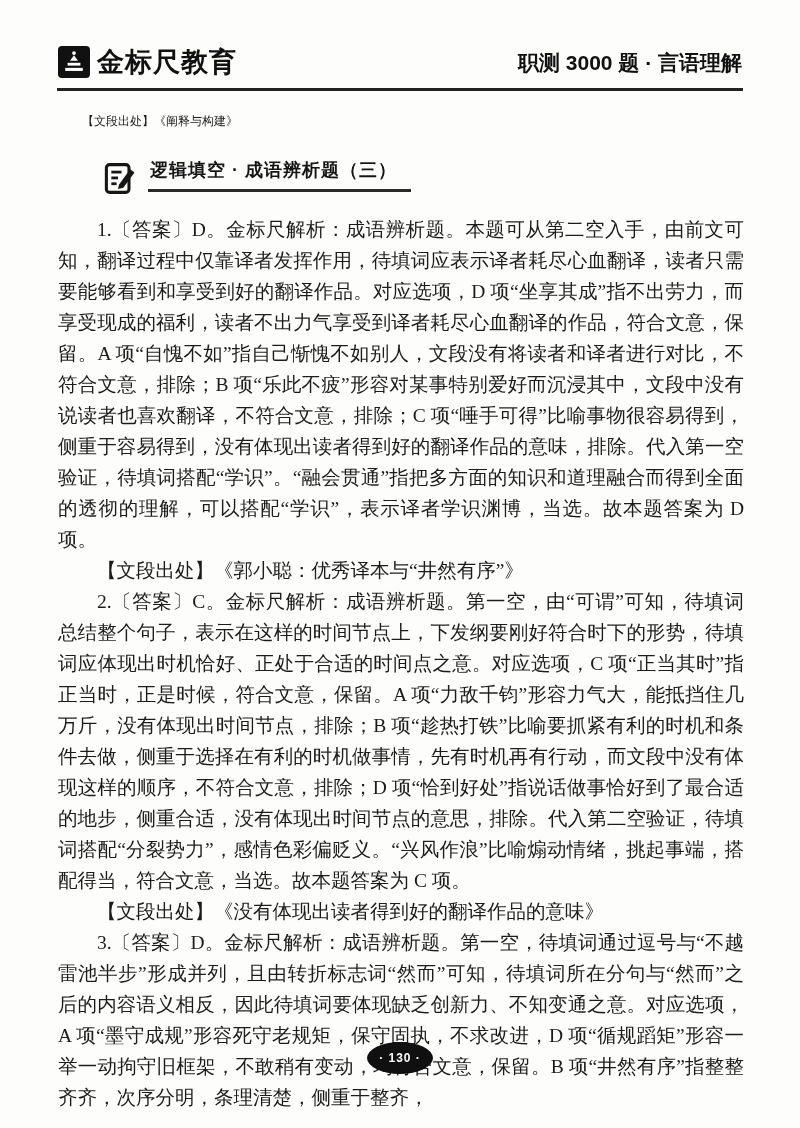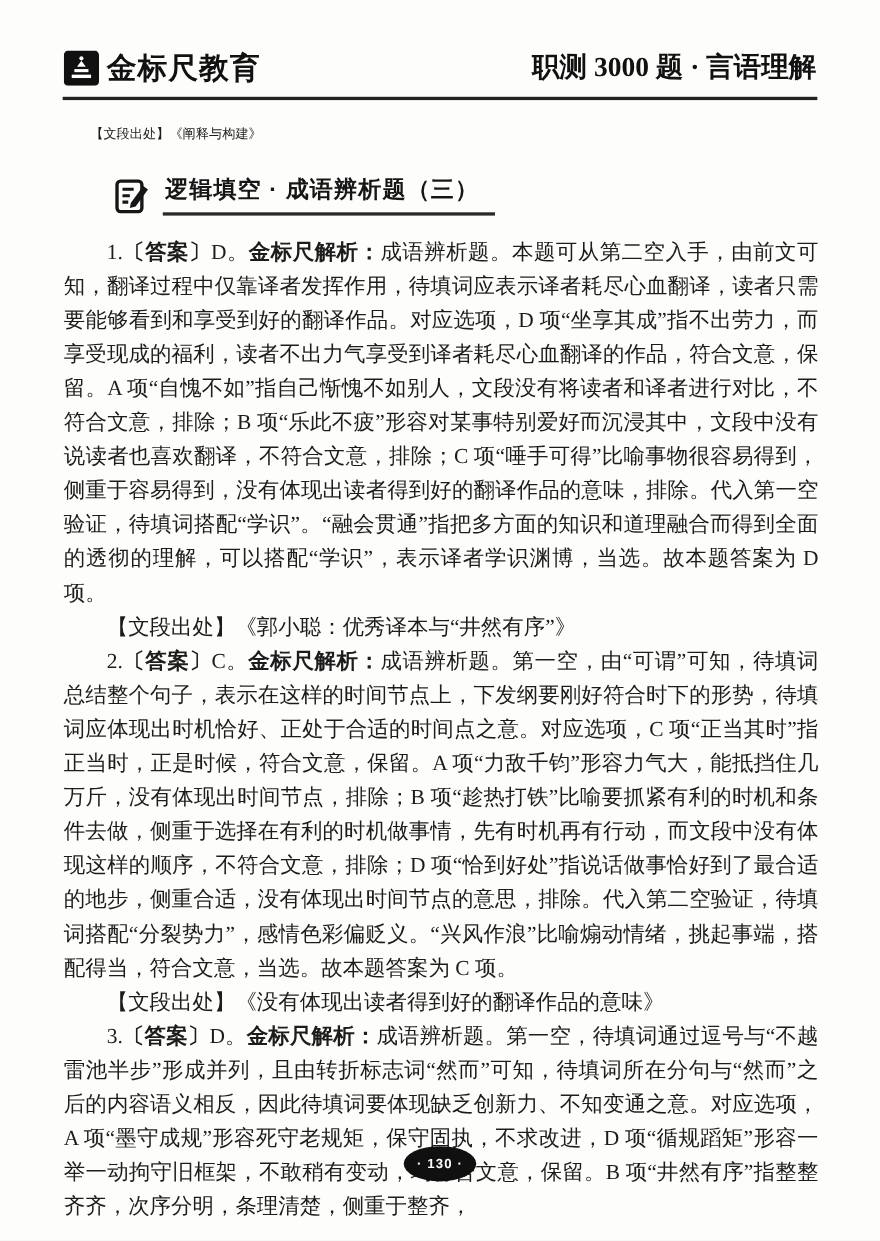--- a/index.html
+++ b/index.html
@@ -14,54 +14,54 @@
     position:absolute; top:44px; left:58px; right:58px;
     display:flex; justify-content:space-between; align-items:flex-end;
   }
   .logo { display:flex; align-items:center; gap:7px; }
   .logo-icon { width:32px; height:32px; flex:0 0 auto; }
   .logo-text {
     font-family:"Liberation Sans","DejaVu Sans",sans-serif;
     font-weight:bold; font-size:27px; letter-spacing:1px; color:#111;
   }
   .header-right {
-    font-family:Liberation Serif, serif;
-    font-weight:bold; font-size:25px; color:#111; padding-bottom:3px;
+    font-family:Liberation Sans, sans-serif;
+    font-weight:bold; font-size:21px; color:#111; padding-bottom:3px;
   }
   .header-rule {
     position:absolute; top:88px; left:57px; right:57px;
     border-top:3px solid #222;
   }
   
   .intro-source {
     position:absolute; top:106px; left:58px; width:686px;
     font-size:12px; line-height:30px; text-indent:2em;
   }
   
   .section-banner {
     position:absolute; top:158px; left:102px;
     display:flex; align-items:flex-start; gap:11px;
   }
   .section-icon { width:35px; height:35px; margin-top:3px; flex:0 0 auto; }
   .section-title {
     display:inline-block;
     font-family:"Liberation Sans","DejaVu Sans",sans-serif;
-    font-weight:bold; font-size:21px; color:#161616;
+    font-weight:bold; font-size:18px; color:#161616;
     padding:0 14px 7px 2px;
     border-bottom:3px solid #2a2a2a;
     letter-spacing:1px;
   }
   
   .content {
     position:absolute; top:214px; left:58px; width:686px;
     font-size:19.5px; line-height:31px; text-align:justify;
   }
   .content p { margin:0; text-indent:2em; }
   .content .b {
-    font-weight:bold;
+    font-weight:normal;
     font-family:"Liberation Sans","DejaVu Sans",sans-serif;
   }
   
   .footer-badge {
     position:absolute; top:1042px; left:50%; transform:translateX(-50%);
     min-width:66px; height:32px; padding:0 8px; box-sizing:border-box;
     background:#101010; border-radius:50%;
     display:flex; align-items:center; justify-content:center;
     color:#fff; font-family:"Liberation Sans","DejaVu Sans",sans-serif;
     font-weight:bold; font-size:12px; letter-spacing:1px;

